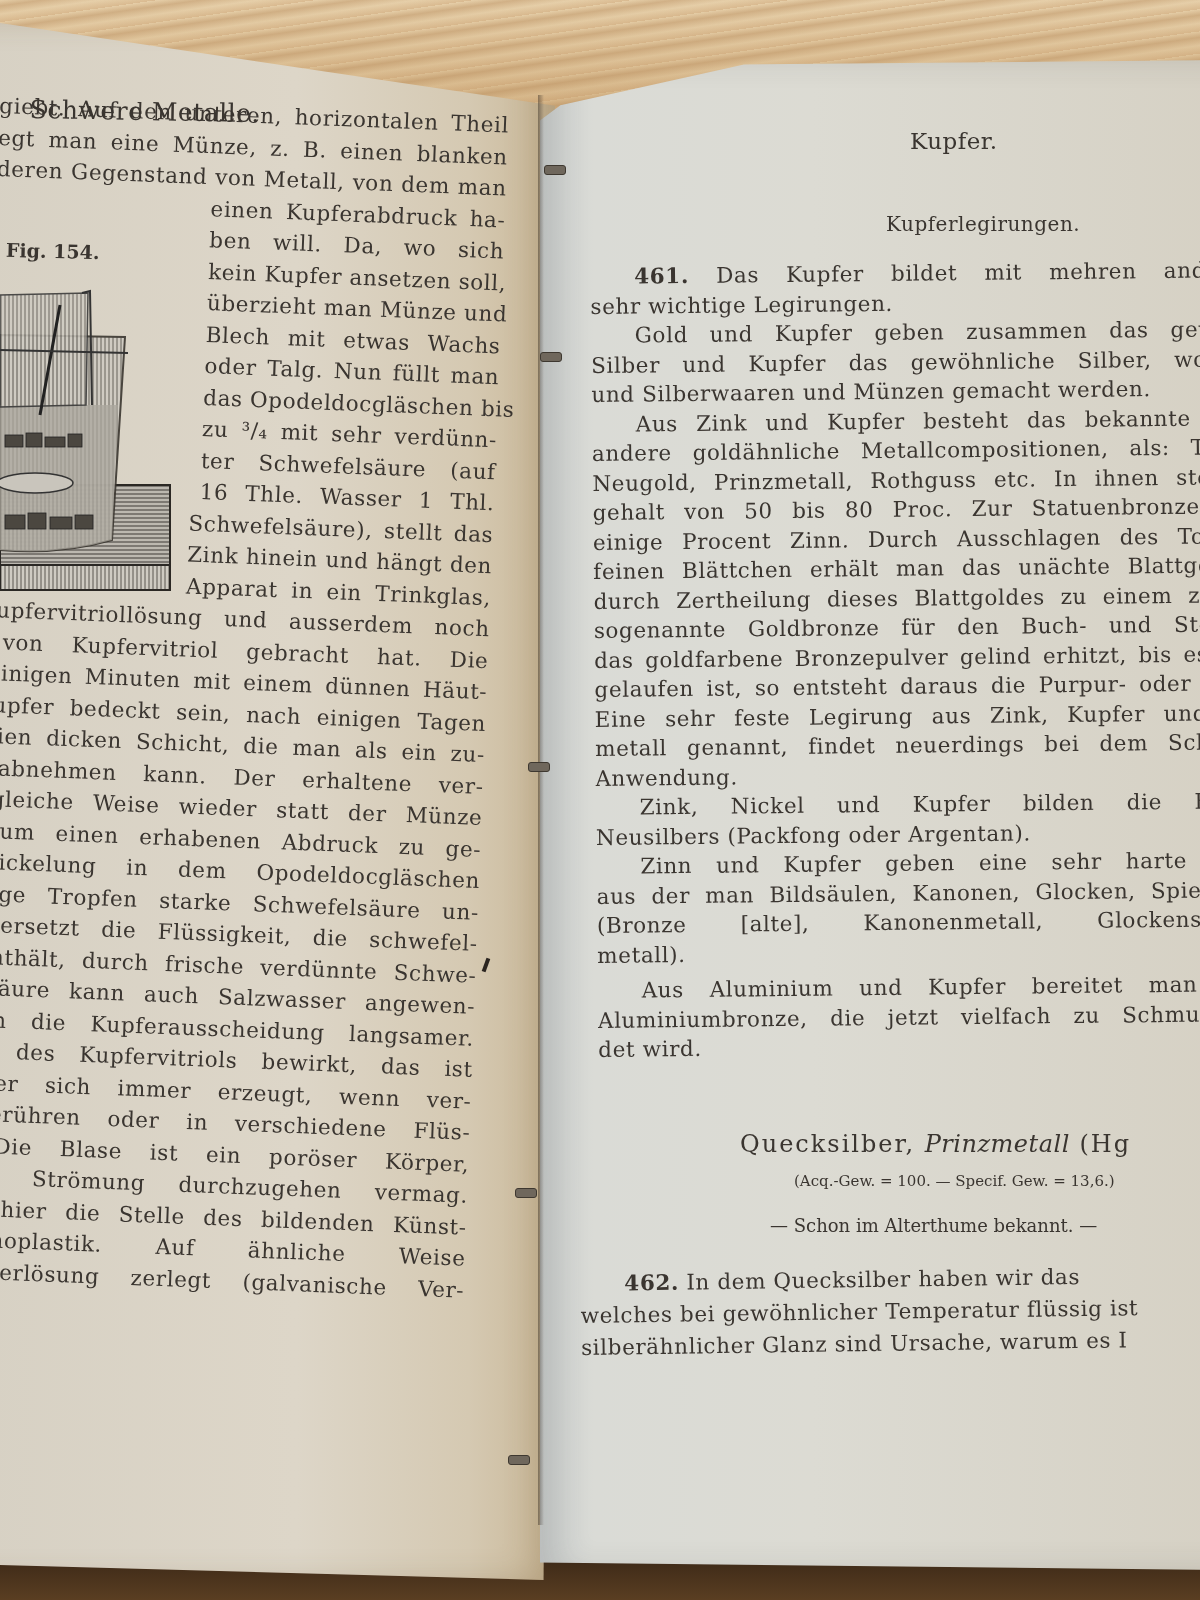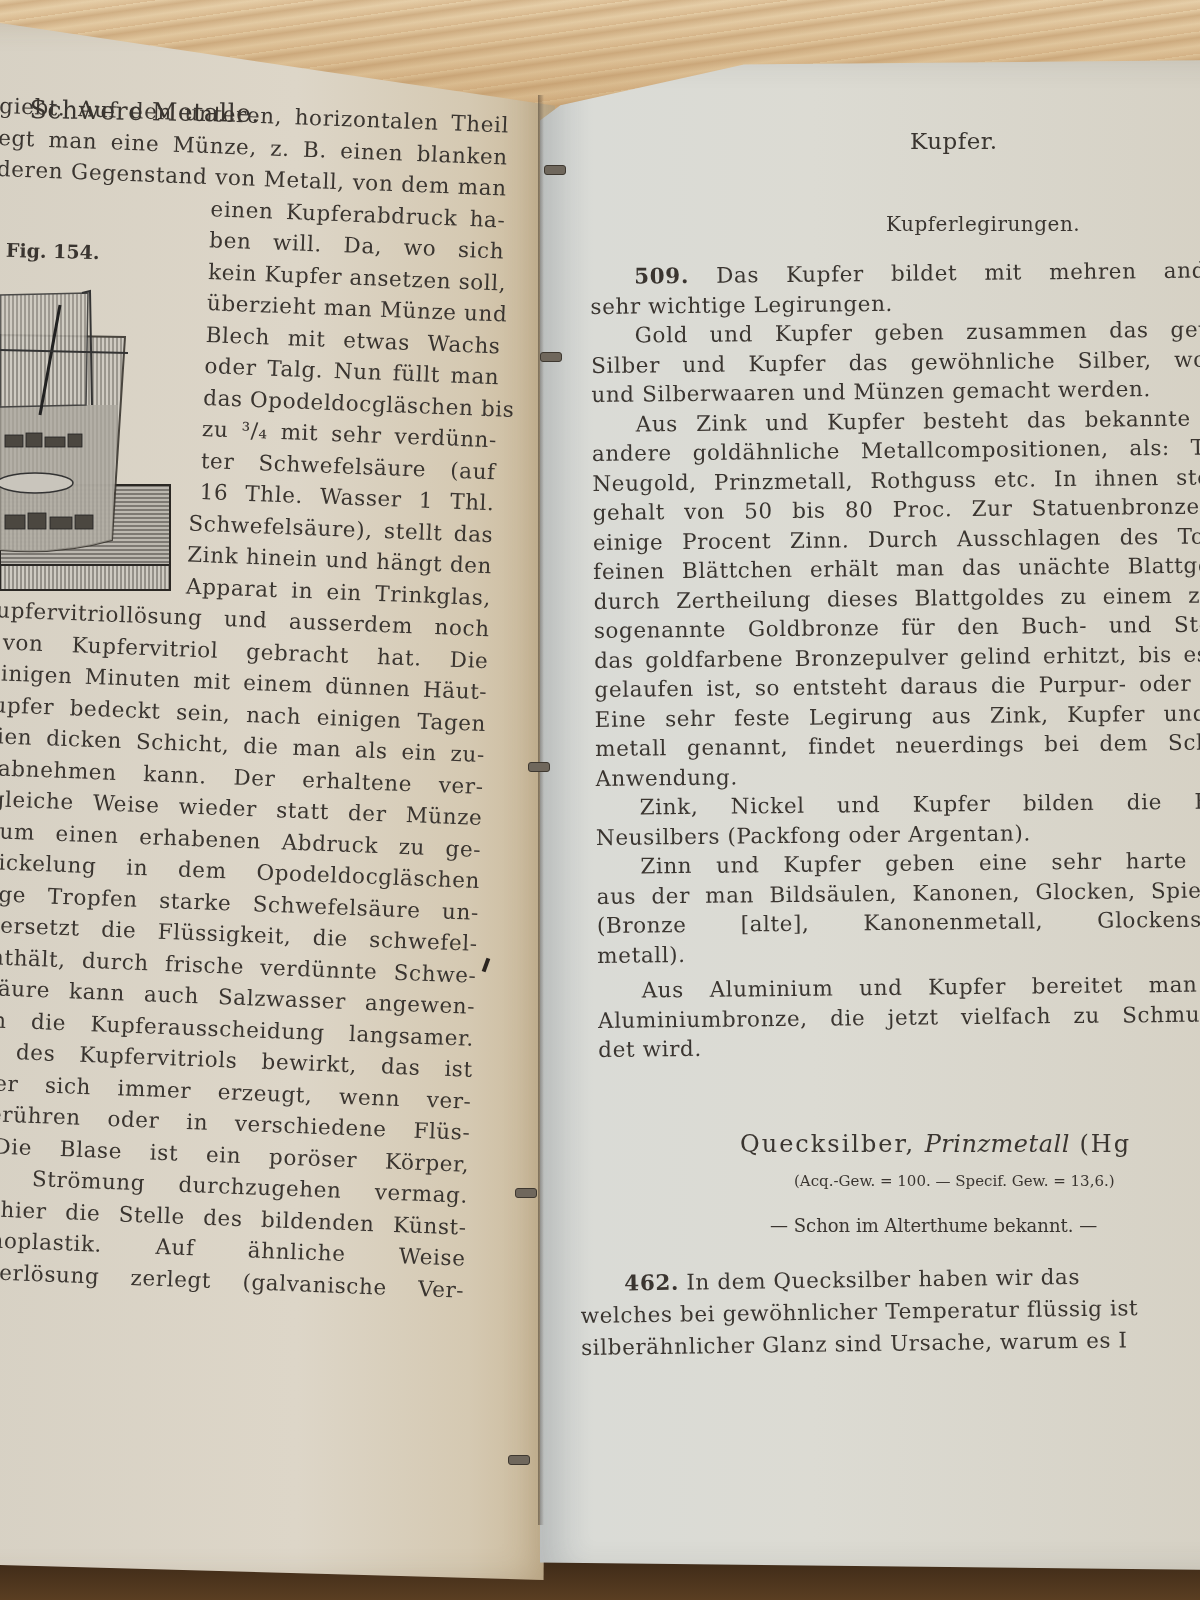--- a/index.html
+++ b/index.html
@@ -191,21 +191,21 @@
 <div class="staple" style="left:544px;top:165px"></div>
 <div class="staple" style="left:540px;top:352px"></div>
 <div class="staple" style="left:528px;top:762px"></div>
 <div class="staple" style="left:515px;top:1188px"></div>
 <div class="staple" style="left:508px;top:1455px"></div>
 
 <div class="right-head running-head">Kupfer.</div>
 <div class="section-title">Kupferlegirungen.</div>
 
 <div class="text-right" style="top:262px">
-  <span class="line indent"><span class="bold">509.</span> <span>Das Kupfer bildet mit mehren ander</span></span>
+  <span class="line indent"><span class="bold">461.</span> <span>Das Kupfer bildet mit mehren ander</span></span>
   <span class="line last">sehr wichtige Legirungen.</span>
 
   <span class="line indent">Gold und Kupfer geben zusammen das gewö</span>
   <span class="line">Silber und Kupfer das gewöhnliche Silber, wora</span>
   <span class="line last">und Silberwaaren und Münzen gemacht werden.</span>
 
   <span class="line indent">Aus Zink und Kupfer besteht das bekannte M</span>
   <span class="line">andere goldähnliche Metallcompositionen, als: Ton</span>
   <span class="line">Neugold, Prinzmetall, Rothguss etc.  In ihnen steig</span>
   <span class="line">gehalt von 50 bis 80 Proc.  Zur Statuenbronze k</span>

